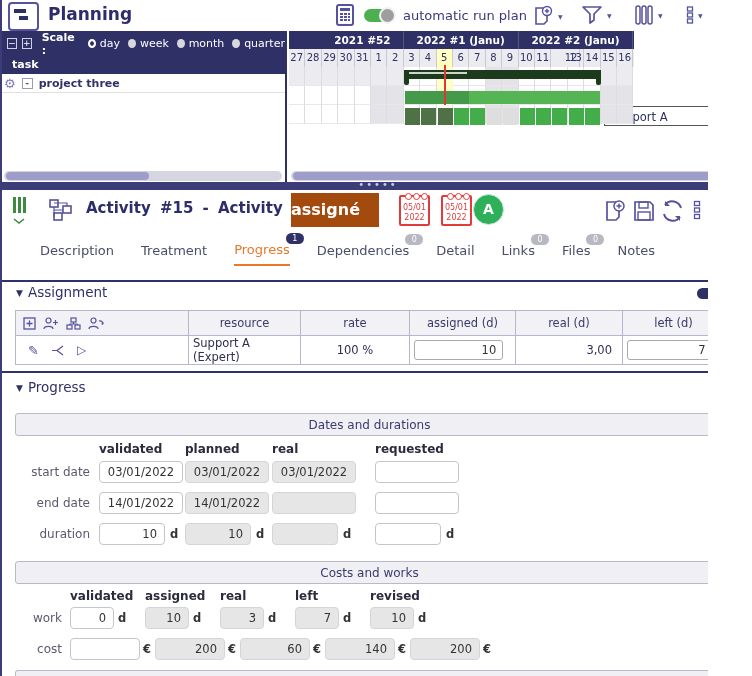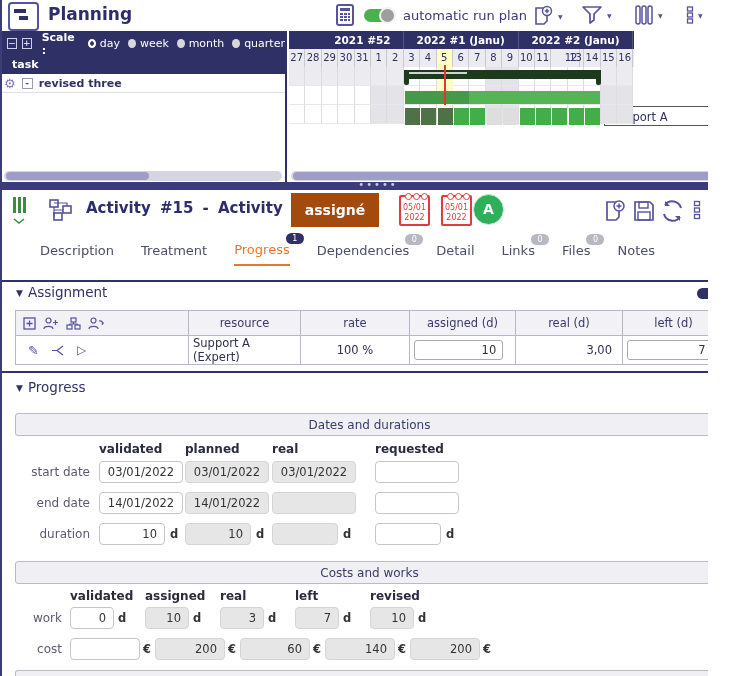--- a/index.html
+++ b/index.html
@@ -59,21 +59,21 @@
   .hscroll{position:absolute;bottom:1px;height:10px;background:#d6d6e2;border-radius:5px;}
   .hthumb{position:absolute;top:1px;bottom:1px;background:#9e9cc8;border-radius:4px;}
   .vscroll{position:absolute;width:8px;background:#eceaf4;border-radius:4px;}
   .vthumb{position:absolute;left:1px;right:1px;background:#a5a3cf;border-radius:3px;}
   
   .splitter{position:absolute;left:0;top:182px;width:752px;height:8px;background:#3c3c78;color:#c9c9e2;text-align:center;line-height:6px;font-size:10px;letter-spacing:2px;}
   
   .bottom{position:absolute;left:0;top:190px;width:752px;height:486px;background:#fff;}
   .grnbars i{display:inline-block;width:3px;height:16px;background:#3d8b40;margin-right:2px;}
   .dtitle{position:absolute;left:84px;top:9px;font-size:15px;font-weight:bold;color:#2d2d6b;word-spacing:4px;}
-  .status-badge{position:absolute;left:289px;top:3px;width:88px;height:34px;background:#a34a0e;color:#fff;font-size:14px;font-weight:bold;text-align:center;line-height:34px;}
+  .status-badge{position:absolute;left:289px;top:3px;width:88px;height:34px;background:#a34a0e;color:#fff;font-size:16px;font-weight:bold;text-align:left;line-height:34px;}
   .cal{position:absolute;top:5px;width:31px;height:31px;border:2px solid #e23b3b;border-radius:2px;background:#fff;color:#e23b3b;font-size:8px;text-align:center;line-height:10px;padding-top:6px;box-sizing:border-box;}
   .cal b{position:absolute;top:-4px;width:5px;height:5px;border:1.5px solid #e23b3b;border-radius:50%;background:#fff;}
   .avatar{position:absolute;left:471px;top:4px;width:29px;height:29px;border-radius:50%;background:#2eb05a;color:#fff;font-weight:bold;font-size:14px;text-align:center;line-height:29px;border:1px solid #cfe9d8;}
   .clip-box{position:absolute;left:710px;top:4px;width:37px;height:31px;border:1px dashed #9a99c8;border-radius:6px;display:flex;align-items:center;justify-content:center;}
   .tabs{position:absolute;left:0;top:42px;width:730px;height:40px;display:flex;gap:27px;padding-left:38px;align-items:center;box-sizing:border-box;}
   .tab{position:relative;font-size:13px;color:#4a4e69;cursor:pointer;padding:4px 0 7px 0;}
   .tab.active{color:#e8782a;border-bottom:2px solid #e8782a;}
   .tbadge{position:absolute;top:-5px;right:-14px;min-width:10px;padding:0 4px;height:11px;border-radius:6px;background:#b8b8c2;color:#fff;font-size:8px;line-height:11px;text-align:center;}
   .tbadge.navy{background:#2e3066;}
   .divider{position:absolute;left:0;width:737px;height:2px;background:#2f3168;}
@@ -183,21 +183,21 @@
         <span>week</span>
       <span class="radio"></span>
         <span>month</span>
       <span class="radio"></span>
         <span>quarter</span>
     </div>
     <div class="taskbar-hdr">task</div>
     <div class="tree-row row-project">
       <span style="font-size:13px;color:#7b79b5;margin-left:2px;">⚙</span>
       <span class="collapse-box">-</span>
-      <span>revised three</span>
+      <span>project three</span>
     </div>
     <div class="hscroll" style="left:2px;width:278px;">
         <div class="hthumb" style="left:2px;width:143px;"></div>
       </div>
   </div>
 
   <div class="right-pane">
     <div class="gweek">
         <div class="week-cell" style="left: 0px; width: 114.8px; padding-left: 33px;">2021 #52 (Dece)</div>
         <div class="week-cell" style="left: 114.8px; width: 114.8px;">2022 #1 (Janu)</div>

